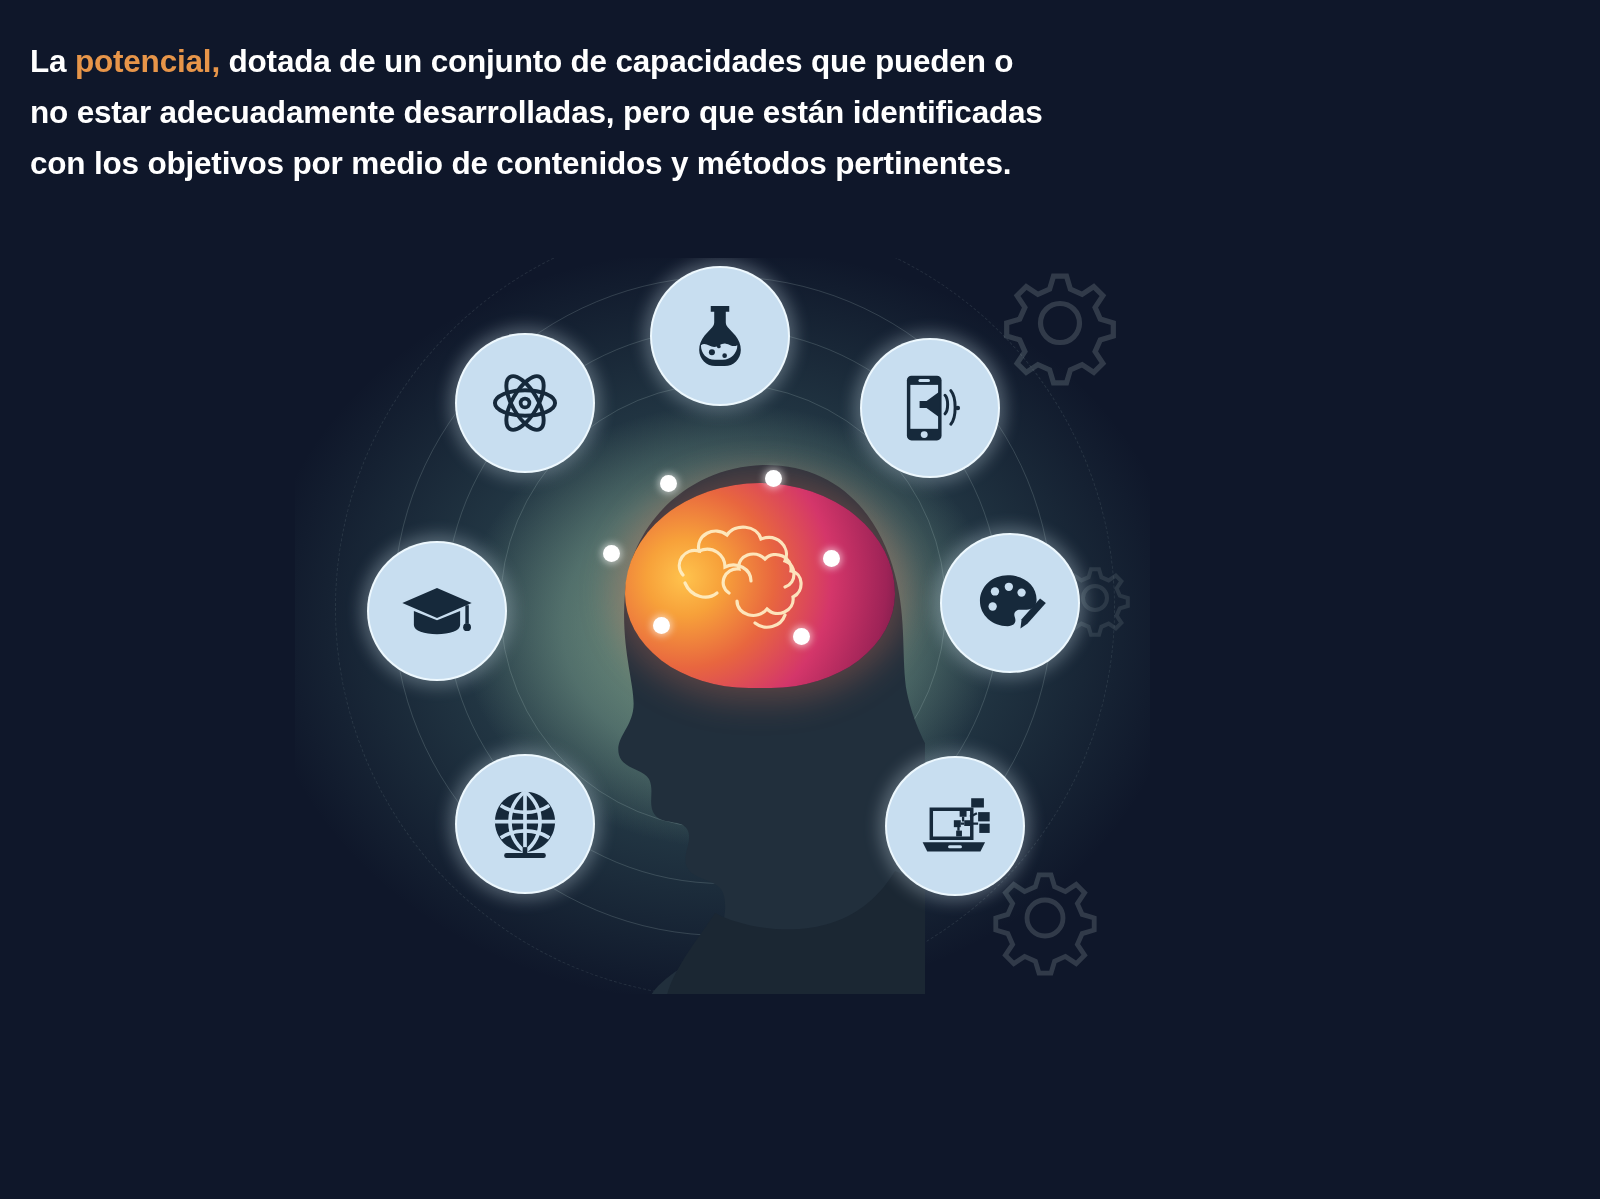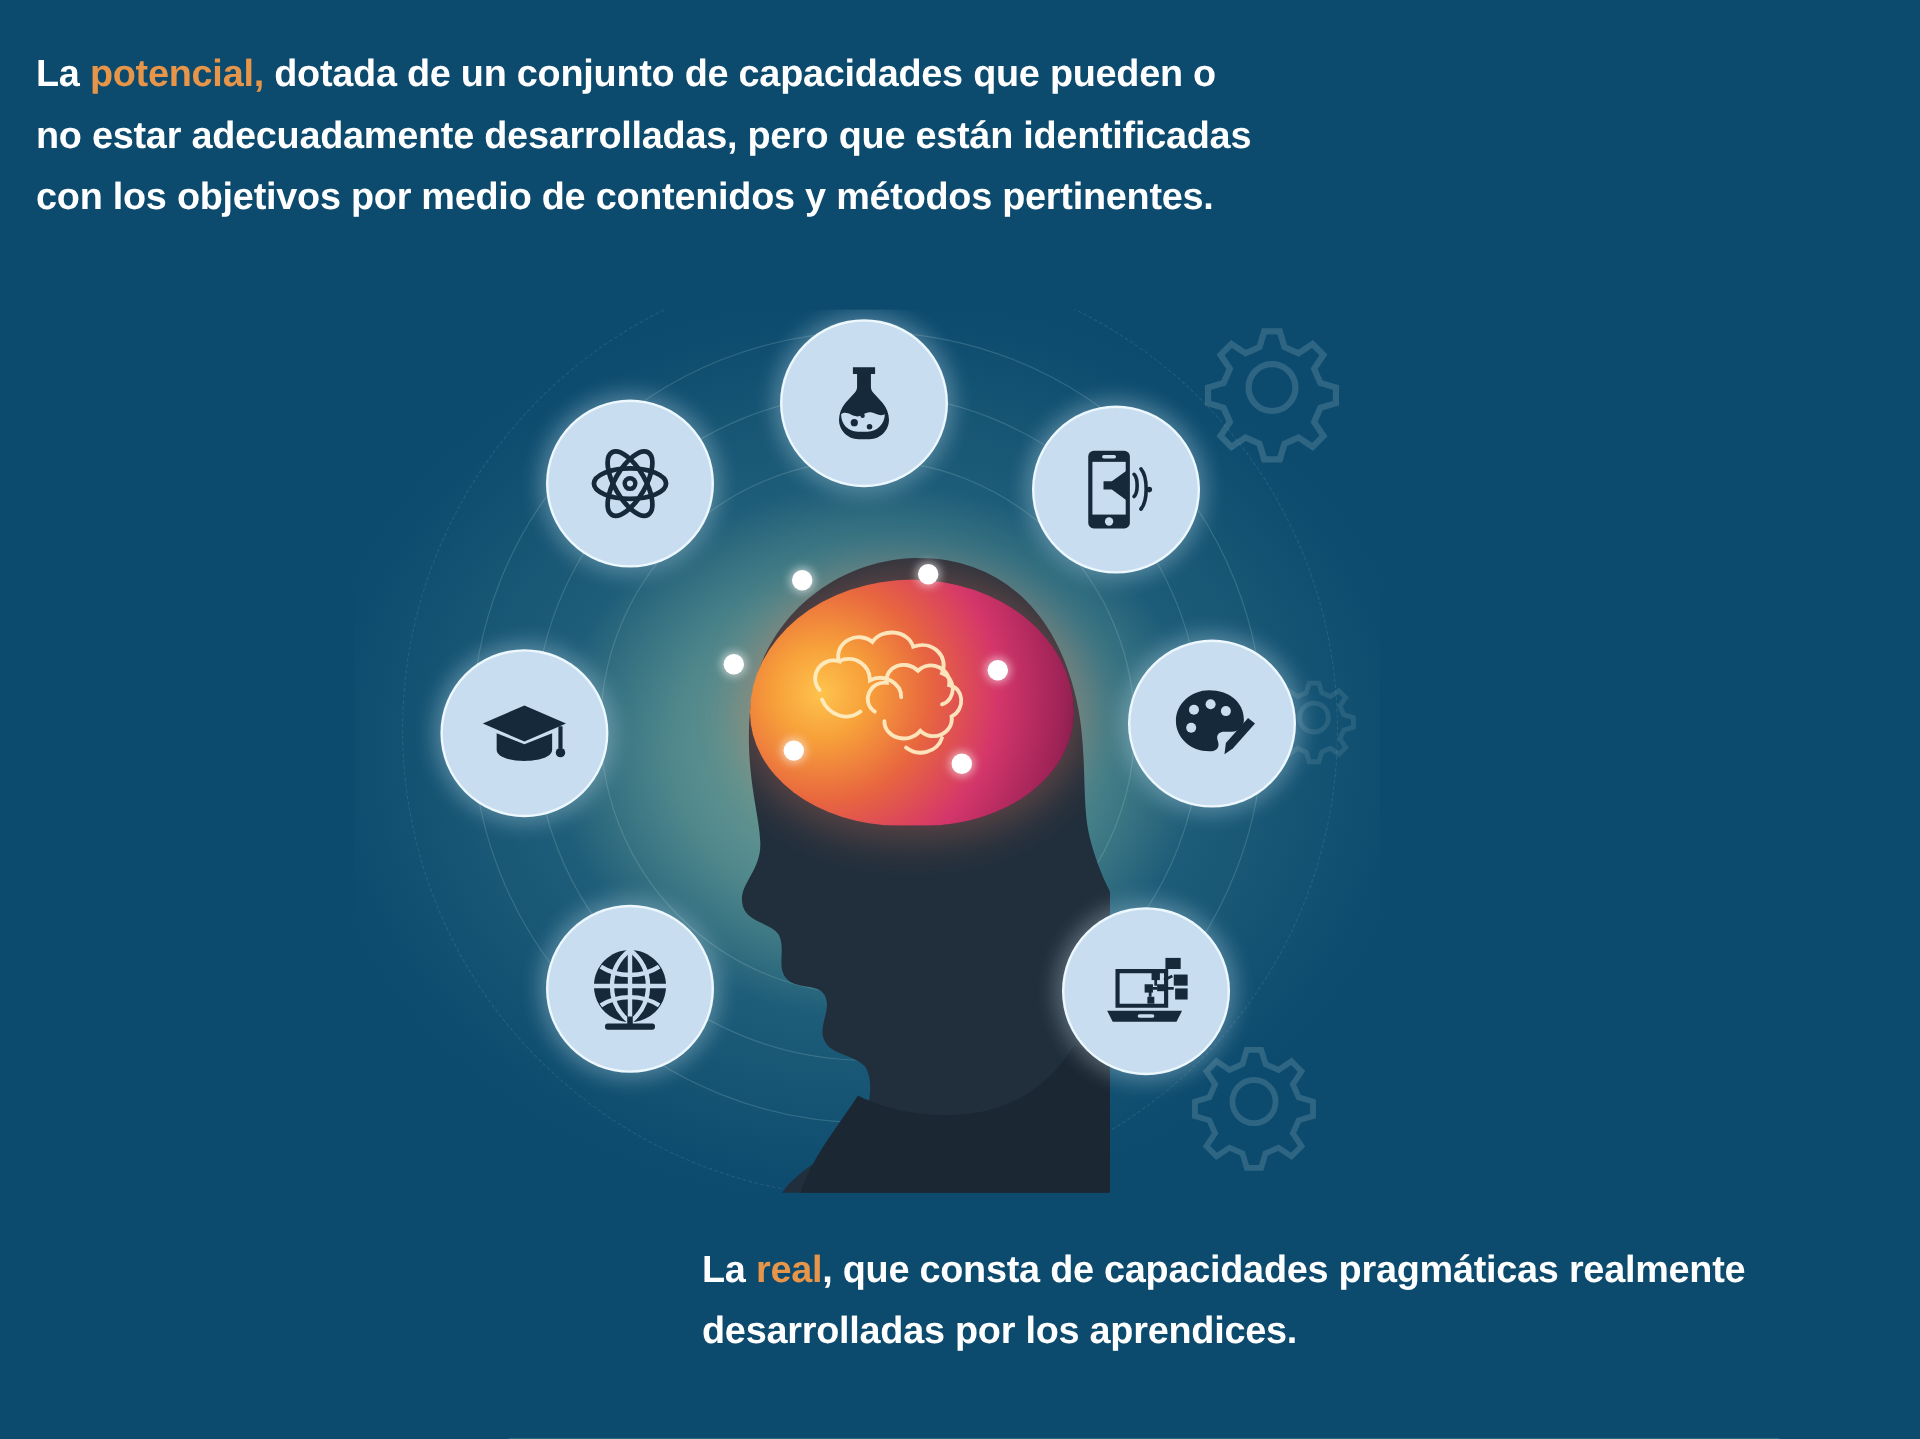--- a/index.html
+++ b/index.html
@@ -5,21 +5,21 @@
   * { margin:0; padding:0; box-sizing:border-box; }
   html, body {
     width:1600px; height:1199px;
     overflow:hidden;
     background:#5CA8A4;
     font-family:"Liberation Sans", sans-serif;
   }
   #slide {
     position:relative;
     width:1600px; height:1199px;
-    background:#0c4a6e;
+    background:#0f172a;
   }
 
   
   .para {
     position:absolute;
     color:#ffffff;
     font-weight:700;
     letter-spacing:-0.2px;
   }
   #para-top {
@@ -272,15 +272,14 @@
       <svg viewBox="0 0 64 64">
         <path d="M32 12L2 25l30 13 30-13z"></path>
         <path d="M12 32v12c0 5 9 8 20 8s20-3 20-8V32L32 40z"></path>
         <path fill="none" stroke="#16293B" stroke-width="3" d="M58 27v16"></path>
         <circle cx="58" cy="46" r="3.4"></circle>
       </svg>
     </div>
 
   </div>
 
-  <div id="para-bottom" class="para"><span>La </span><span class="accent">real</span><span>, que consta de capacidades pragmáticas realmente desarrolladas por los aprendices.</span></div>
 
 </div>
 
 </body></html>

